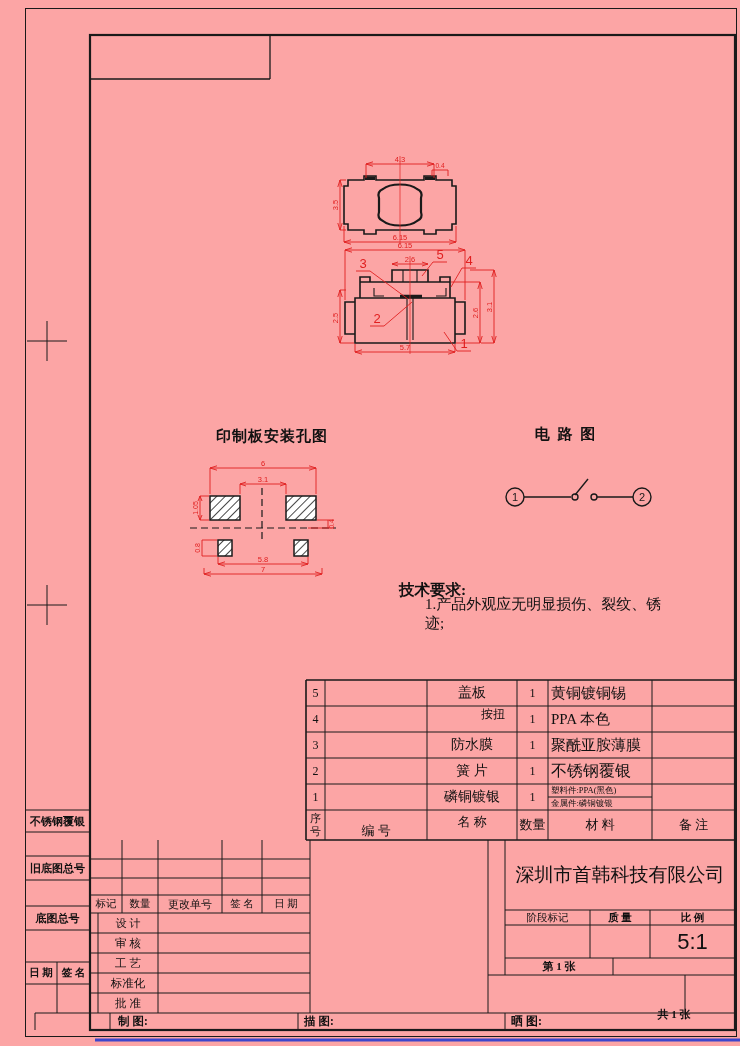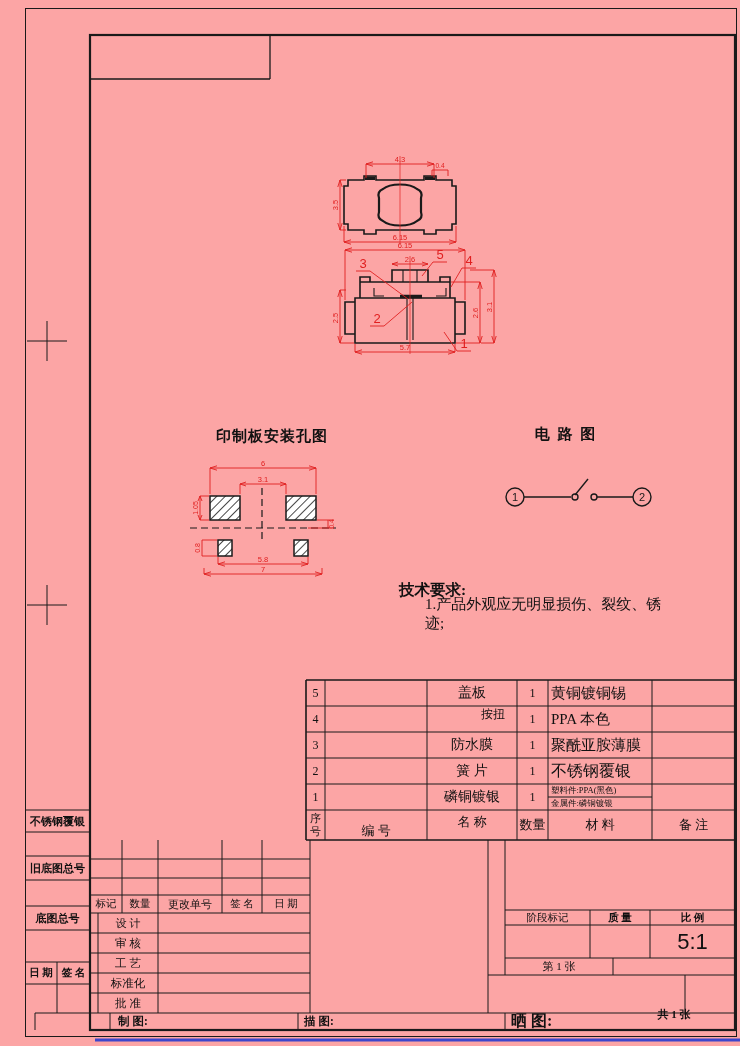--- a/index.html
+++ b/index.html
@@ -198,31 +198,32 @@
   <div class="abs ct" style="left:158px;top:895px;width:64px;height:18px;font-size:11px">更改单号</div>
   <div class="abs ct" style="left:222px;top:895px;width:40px;height:18px;font-size:10.5px">签 名</div>
   <div class="abs ct" style="left:262px;top:895px;width:48px;height:18px;font-size:10.5px">日 期</div>
 
   <div class="abs ct" style="left:98px;top:913px;width:60px;height:20px;font-size:11px">设 计</div>
   <div class="abs ct" style="left:98px;top:933px;width:60px;height:20px;font-size:11.5px">审 核</div>
   <div class="abs ct" style="left:98px;top:953px;width:60px;height:20px;font-size:11.5px">工 艺</div>
   <div class="abs ct" style="left:98px;top:973px;width:60px;height:20px;font-size:11.5px">标准化</div>
   <div class="abs ct" style="left:98px;top:993px;width:60px;height:20px;font-size:11.5px">批 准</div>
 
+  <div class="abs ct" style="left:505px;top:840px;width:230px;height:70px;font-size:19px">深圳市首韩科技有限公司</div>
 
   <div class="abs ct" style="left:505px;top:910px;width:85px;height:15px;font-size:10.5px;font-weight:normal">阶段标记</div>
   <div class="abs ct" style="left:590px;top:910px;width:60px;height:15px;font-size:10.5px;font-weight:bold">质 量</div>
   <div class="abs ct" style="left:650px;top:910px;width:85px;height:15px;font-size:10.5px;font-weight:bold">比 例</div>
   <div class="abs ct" style="left:650px;top:925px;width:85px;height:33px;font-size:22px;font-family:'Liberation Sans',sans-serif">5:1</div>
-  <div class="abs ct" style="left:505px;top:958px;width:108px;height:17px;font-size:11px;font-weight:normal">第 1 张</div>
+  <div class="abs ct" style="left:505px;top:958px;width:108px;height:17px;font-size:11px;font-weight:bold">第 1 张</div>
   <div class="abs ct" style="left:613px;top:1006px;width:122px;height:17px;font-size:11px;font-weight:bold">共 1 张</div>
 
   <div class="abs lt" style="left:118px;top:1013px;width:80px;height:17px;font-size:11.5px;font-weight:bold">制 图:</div>
   <div class="abs lt" style="left:304px;top:1013px;width:80px;height:17px;font-size:11.5px;font-weight:bold">描 图:</div>
-  <div class="abs lt" style="left:511px;top:1013px;width:80px;height:17px;font-size:16px;font-weight:bold">晒 图:</div>
+  <div class="abs lt" style="left:511px;top:1013px;width:80px;height:17px;font-size:12px;font-weight:bold">晒 图:</div>
 
   <div class="abs ct" style="left:25px;top:810px;width:65px;height:22px;font-size:11px;font-weight:bold">不锈钢覆银</div>
   <div class="abs ct" style="left:25px;top:856px;width:65px;height:24px;font-size:11px;font-weight:bold">旧底图总号</div>
   <div class="abs ct" style="left:25px;top:906px;width:65px;height:24px;font-size:11px;font-weight:bold">底图总号</div>
   <div class="abs ct" style="left:25px;top:962px;width:32px;height:22px;font-size:10.5px;font-weight:bold">日 期</div>
   <div class="abs ct" style="left:57px;top:962px;width:33px;height:22px;font-size:10.5px;font-weight:bold">签 名</div>
 
 </div>
 
 </body></html>

